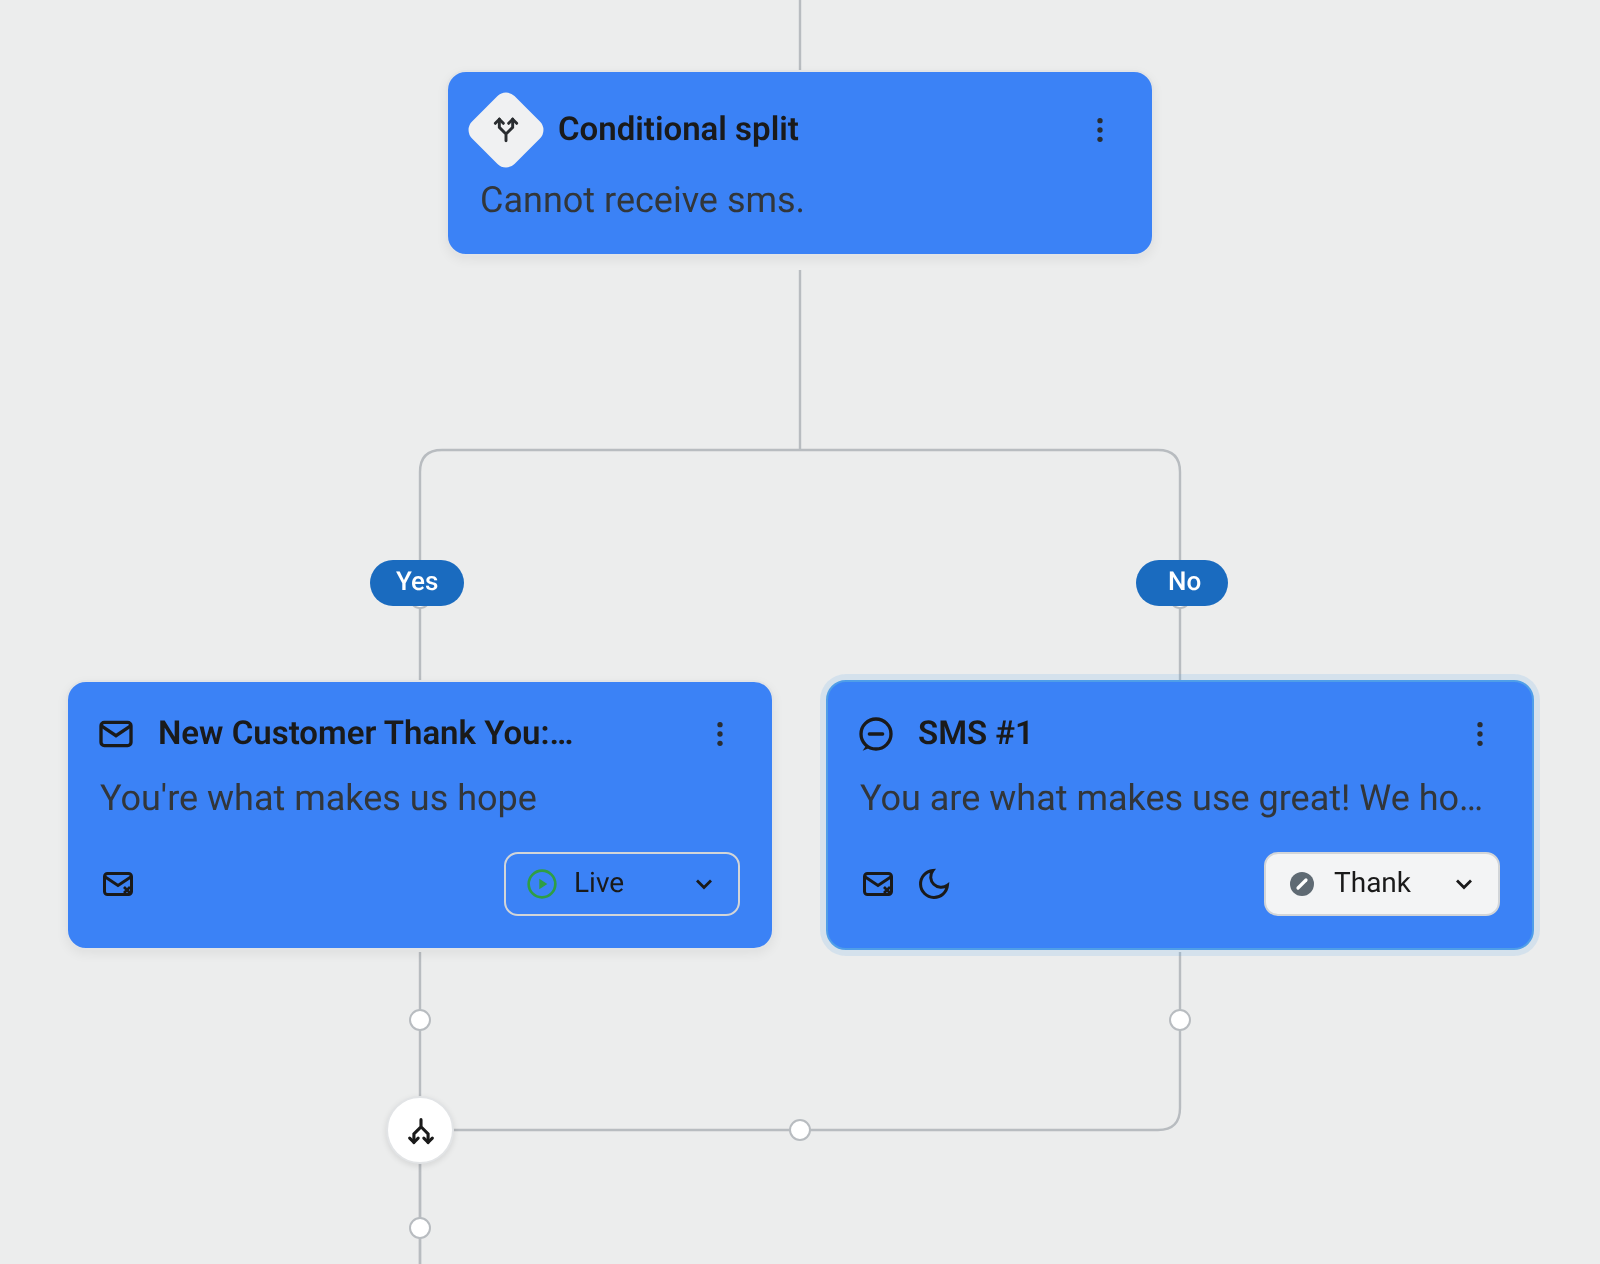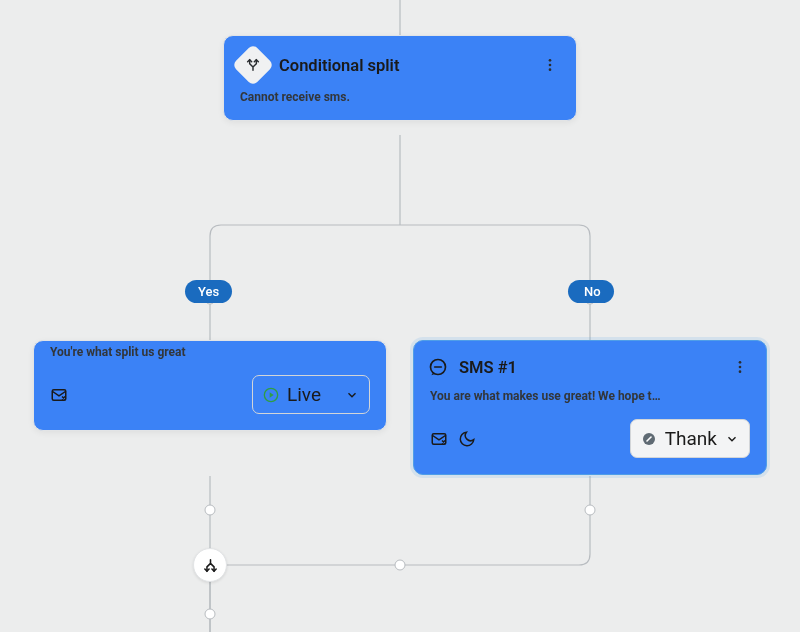--- a/index.html
+++ b/index.html
@@ -11,28 +11,28 @@
 
 .card{position:absolute;background:#3b82f6;border:1px solid #e2e4e6;border-radius:10px;box-shadow:0 2px 6px rgba(0,0,0,0.06);}
 .card.selected{border:1.5px solid #4f9ee8;box-shadow:0 0 0 3px rgba(79,158,232,0.15);}
 
 .card-head{display:flex;align-items:center;padding:14px 14px 6px 14px;gap:11px;}
 .head-icon{width:30px;height:30px;display:flex;align-items:center;justify-content:center;}
 .head-icon.diamond{transform:rotate(45deg);background:#f0f1f2;border-radius:6px;}
 .head-icon.diamond .inner{transform:rotate(-45deg);}
 .title{font-weight:600;font-size:16.5px;color:#1a1a1a;flex:1;white-space:nowrap;overflow:hidden;text-overflow:ellipsis;}
 .more-btn{width:24px;height:24px;display:flex;align-items:center;justify-content:center;cursor:pointer;}
-.card-body{padding:4px 16px 16px 16px;font-size:12px;color:#32363a;white-space:nowrap;overflow:hidden;text-overflow:ellipsis;font-weight:bold;}
+.card-body{padding:4px 16px 16px 16px;font-size:18px;color:#32363a;white-space:nowrap;overflow:hidden;text-overflow:ellipsis;}
 .card-footer{display:flex;align-items:center;justify-content:space-between;padding:0 16px 16px 16px;gap:10px;}
 .footer-icons{display:flex;gap:10px;}
 
 .status-sel{display:flex;align-items:center;gap:8px;border:1px solid #d2d5d8;border-radius:7px;padding:7px 10px;cursor:pointer;min-width:118px;justify-content:space-between;}
 .status-sel.draft{background:#f3f4f5;}
 .status-left{display:flex;align-items:center;gap:8px;}
-.status-text{font-size:19px;color:#1a1a1a;}
+.status-text{font-size:14px;color:#1a1a1a;}
 
 .pill{position:absolute;background:#1a6bbf;color:#fff;font-size:13px;font-weight:500;padding:4px 13px;border-radius:999px;margin-top:31px;}
 
 .merge-badge{position:absolute;width:34px;height:34px;background:#fff;border:1px solid #e2e4e6;border-radius:50%;display:flex;align-items:center;justify-content:center;box-shadow:0 1px 3px rgba(0,0,0,0.1);}
 
 .ic{display:inline-flex;}
 </style>
 </head>
 <body>
 
@@ -81,21 +81,37 @@
           </svg>
     </div>
   </div>
   <div class="card-body">Cannot receive sms.</div>
 </div>
 
 <div class="pill" style="left:185px;top:249px;">Yes</div>
 <div class="pill" style="left:568px;top:249px;padding-left:16px;">No</div>
 
 <div class="card" style="left:33px;top:340px;width:354px;">
-  <div class="card-body">You're what split us great</div>
+  <div class="card-head">
+    <span class="ic">
+      <svg width="20" height="20" viewBox="0 0 24 24" fill="none" stroke="#1a1a1a" stroke-width="2">
+            <rect x="3" y="5" width="18" height="14" rx="2"></rect>
+            <path d="M3 7l9 6 9-6"></path>
+          </svg>
+    </span>
+    <div class="title">New Customer Thank You:…</div>
+    <div class="more-btn">
+      <svg width="16" height="16" viewBox="0 0 24 24" fill="#2a2d30">
+            <circle cx="12" cy="5" r="2"></circle>
+            <circle cx="12" cy="12" r="2"></circle>
+            <circle cx="12" cy="19" r="2"></circle>
+          </svg>
+    </div>
+  </div>
+  <div class="card-body">You're what makes us hope</div>
   <div class="card-footer">
     <div class="footer-icons">
       <span class="ic">
         <svg width="18" height="18" viewBox="0 0 24 24" fill="none" stroke="#1a1a1a" stroke-width="2">
               <rect x="3" y="5" width="18" height="14" rx="2"></rect>
               <path d="M3 7l9 6 9-6"></path>
               <path d="M16 14l4 4M20 14l-4 4" stroke-width="1.8"></path>
             </svg>
       </span>
     </div>

